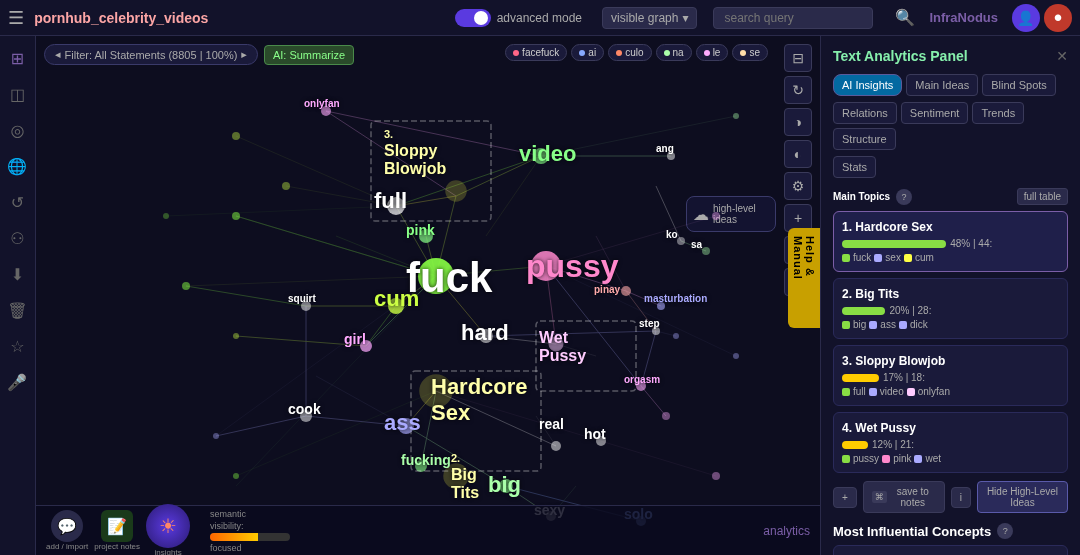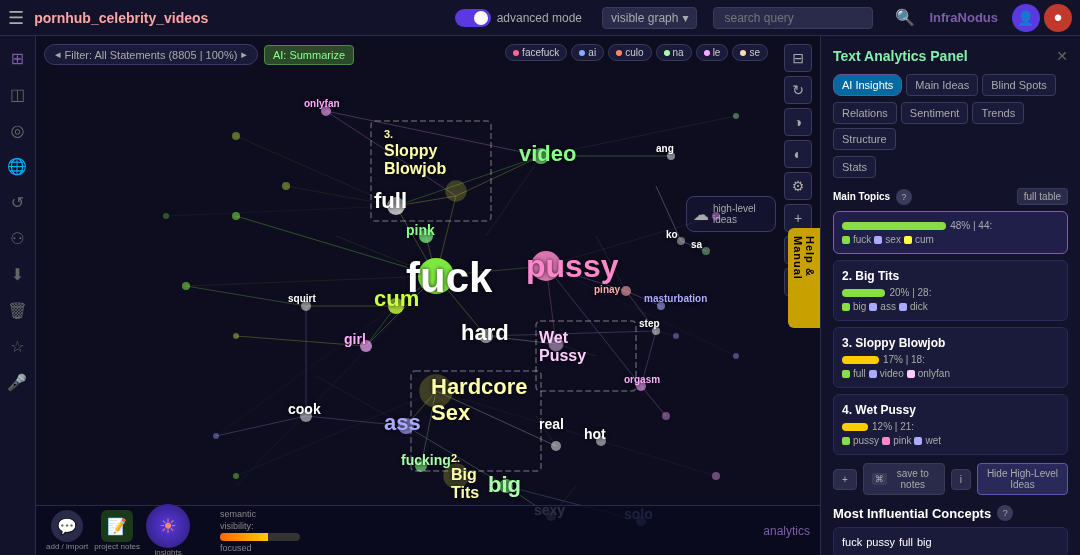--- a/index.html
+++ b/index.html
@@ -399,21 +399,21 @@
         <div style="display:flex;flex-direction:column;align-items:center;">
           <div style="width:32px;height:32px;background:#1a3a1a;border-radius:6px;display:flex;align-items:center;justify-content:center;color:#8aff8a;font-size:16px;cursor:pointer;">📝</div>
           <span style="font-size:8px;color:#888;">project notes</span>
         </div>
         <div style="display:flex;flex-direction:column;align-items:center;">
           <div style="width:44px;height:44px;border-radius:50%;background:radial-gradient(circle, #5a3ae0, #2a1a70);display:flex;align-items:center;justify-content:center;color:#ff8866;font-size:20px;cursor:pointer;">☀</div>
           <span style="font-size:8px;color:#888;">insights</span>
         </div>
       </div>
 
-      <div id="semantic-box" style="margin-left:20px;">
+      <div id="semantic-box" style="margin-left:10px;">
         <div style="font-size:9px;color:#888;">semantic</div>
         <div style="font-size:9px;color:#888;">visibility:</div>
         <div style="width:80px;height:8px;background:#333;border-radius:4px;overflow:hidden;">
           <div style="width:60%;height:100%;background:linear-gradient(to right,#ff6600,#ffcc00);"></div>
         </div>
         <div style="font-size:9px;color:#888;">focused</div>
       </div>
 
       <div id="analytics-btn" style="margin-left:auto;">analytics</div>
     </div>
@@ -445,20 +445,21 @@
       <button class="tab-btn">Stats</button>
     </div>
 
     <div id="topics-header">
       <span id="topics-title">Main Topics</span>
       <div class="help-badge">?</div>
       <button class="full-table-btn">full table</button>
     </div>
 
     <div class="topic-card selected">
+      <div class="topic-name">1. Hardcore Sex</div>
       <div class="topic-bar-row">
         <div class="topic-bar" style="width:48%;background:#88dd44;"></div>
         <span style="font-size:10px;color:#aaa;">48% | 44:</span>
       </div>
       <div class="topic-tags">
         <span class="topic-tag-dot" style="background:#88dd44;"></span>
         <span>fuck</span>
         <span class="topic-tag-dot" style="background:#aaaaff;"></span>
         <span>sex</span>
         <span class="topic-tag-dot" style="background:#ffff44;"></span>

